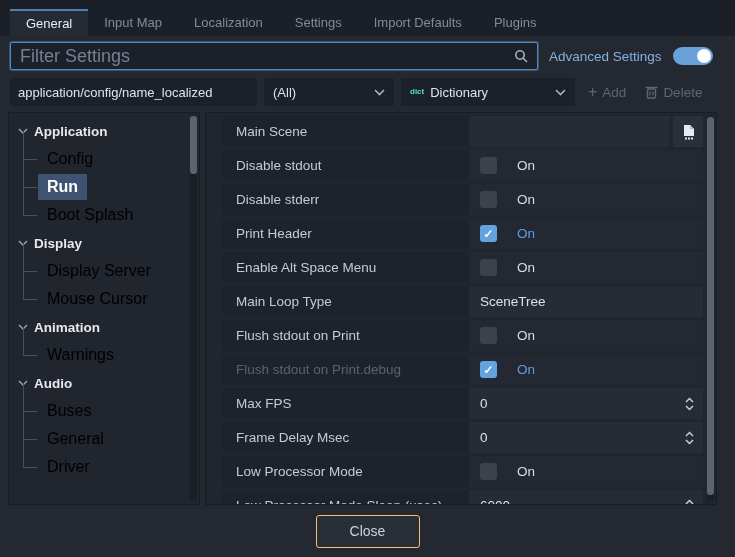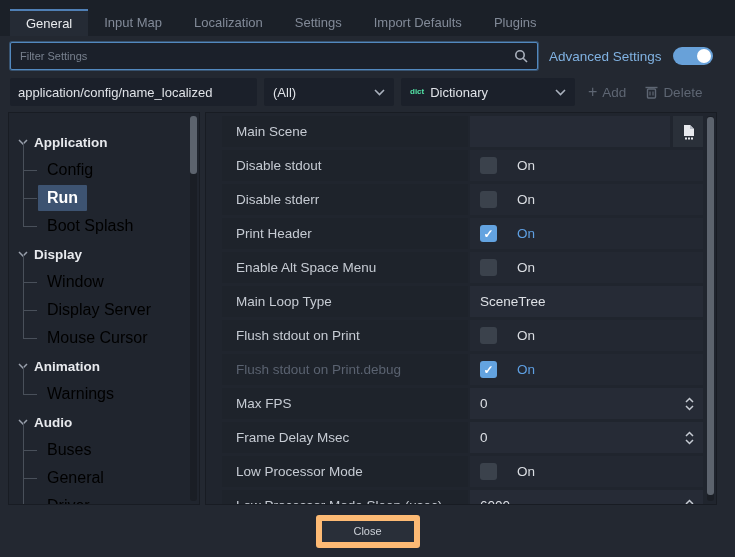--- a/index.html
+++ b/index.html
@@ -35,21 +35,21 @@
     display: flex; align-items: center; padding: 0 10px; gap: 11px;
   }
   .search-box {
     width: 528px; height: 28px;
     background: #1b202a;
     border: 1px solid #5288be;
     box-shadow: 0 0 0 1px rgba(82,136,190,.45);
     border-radius: 2px;
     display: flex; align-items: center; padding: 0 9px;
   }
-  .search-placeholder { flex: 1; font-size: 11px; color: #78808e; }
+  .search-placeholder { flex: 1; font-size: 18px; color: #78808e; }
   .adv-label { font-size: 13.5px; color: #80b2e2; }
   .toggle {
     width: 40px; height: 18px; border-radius: 9px;
     background: #68a1d9; position: relative; flex-shrink: 0;
   }
   .toggle .knob {
     position: absolute; right: 2px; top: 2px;
     width: 14px; height: 14px; border-radius: 50%; background: #ffffff;
   }
   
@@ -81,21 +81,21 @@
   .plus-glyph { font-size: 16px; line-height: 1; color: #5e6673; }
   
   .main {
     position: absolute; top: 112px; left: 8px; right: 18px; bottom: 52px;
     display: flex; gap: 5px;
   }
   .panel {
     background: #20252e; border: 1px solid #181c23;
     position: relative; overflow: hidden;
   }
-  .tree-panel { width: 192px; padding-top: 15px; }
+  .tree-panel { width: 192px; padding-top: 4px; }
   .tree-row {
     height: 28px; display: flex; align-items: center;
     padding-left: 9px; font-size: 13.5px; color: #c9ced6;
   }
   .tree-section { gap: 6px; font-weight: bold; color: #e7e9ed; }
   .tree-children { margin-left: 29px; }
   .tree-child { position: relative; height: 28px; display: flex; align-items: center; }
   .tree-child::before {
     content: ""; position: absolute; left: -15px; top: -14px;
     width: 13px; height: calc(50% + 14px);
@@ -143,22 +143,22 @@
   .on-label { margin-left: 20px; color: #dadde2; }
   .on-label.blue { color: #5e9fe2; }
   .spinner { position: absolute; right: 8px; top: 50%; transform: translateY(-50%); }
   
   .footer {
     position: absolute; left: 0; right: 0; bottom: 0; height: 52px;
     display: flex; align-items: center; justify-content: center;
   }
   .close-btn {
     min-width: 104px; height: 33px; background: #292f39;
-    border: 6px solid #fdba74; border-radius: 3px;
-    color: #ccd1d8; font-size: 11px; font-family: inherit;
+    border: 1px solid #fdba74; border-radius: 3px;
+    color: #ccd1d8; font-size: 14px; font-family: inherit;
     display: flex; align-items: center; justify-content: center;
   }
   svg { display: block; }
 </style>
 </head>
 <body>
 
 <div class="dialog">
 
   <div class="tabbar">
@@ -248,23 +248,20 @@
           </div>
           <div class="tree-row tree-section">
             <span>
               <svg width="10" height="6" viewBox="0 0 10 6">
                 <polyline points="1,1 5,5 9,1" fill="none" stroke="#9aa1ad" stroke-width="1.5"></polyline>
               </svg>
             </span>
             <span>Display</span>
           </div>
           <div class="tree-children">
-            <div class="tree-child">
-              <span class="tree-child-label">Window</span>
-            </div>
             <div class="tree-child">
               <span class="tree-child-label">Display Server</span>
             </div>
             <div class="tree-child">
               <span class="tree-child-label">Mouse Cursor</span>
             </div>
           </div>
           <div class="tree-row tree-section">
             <span>
               <svg width="10" height="6" viewBox="0 0 10 6">

